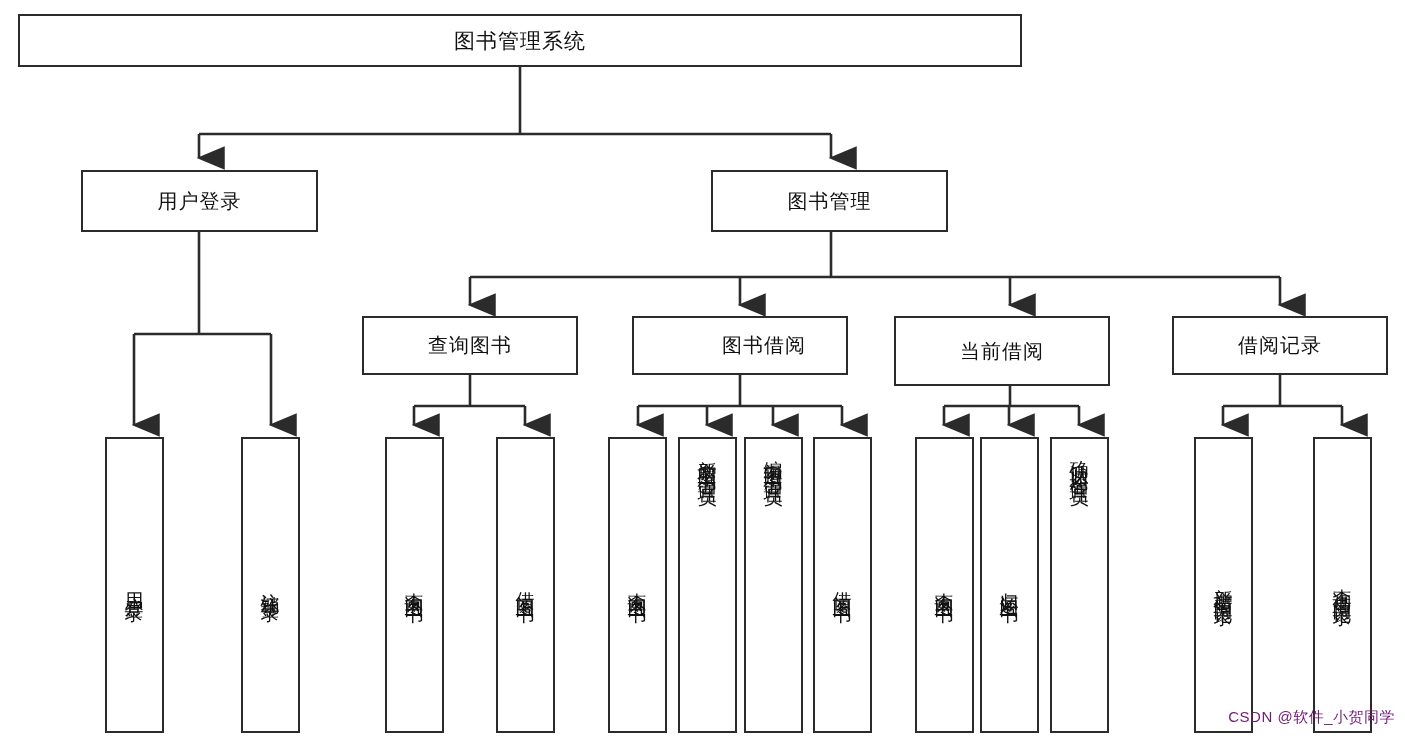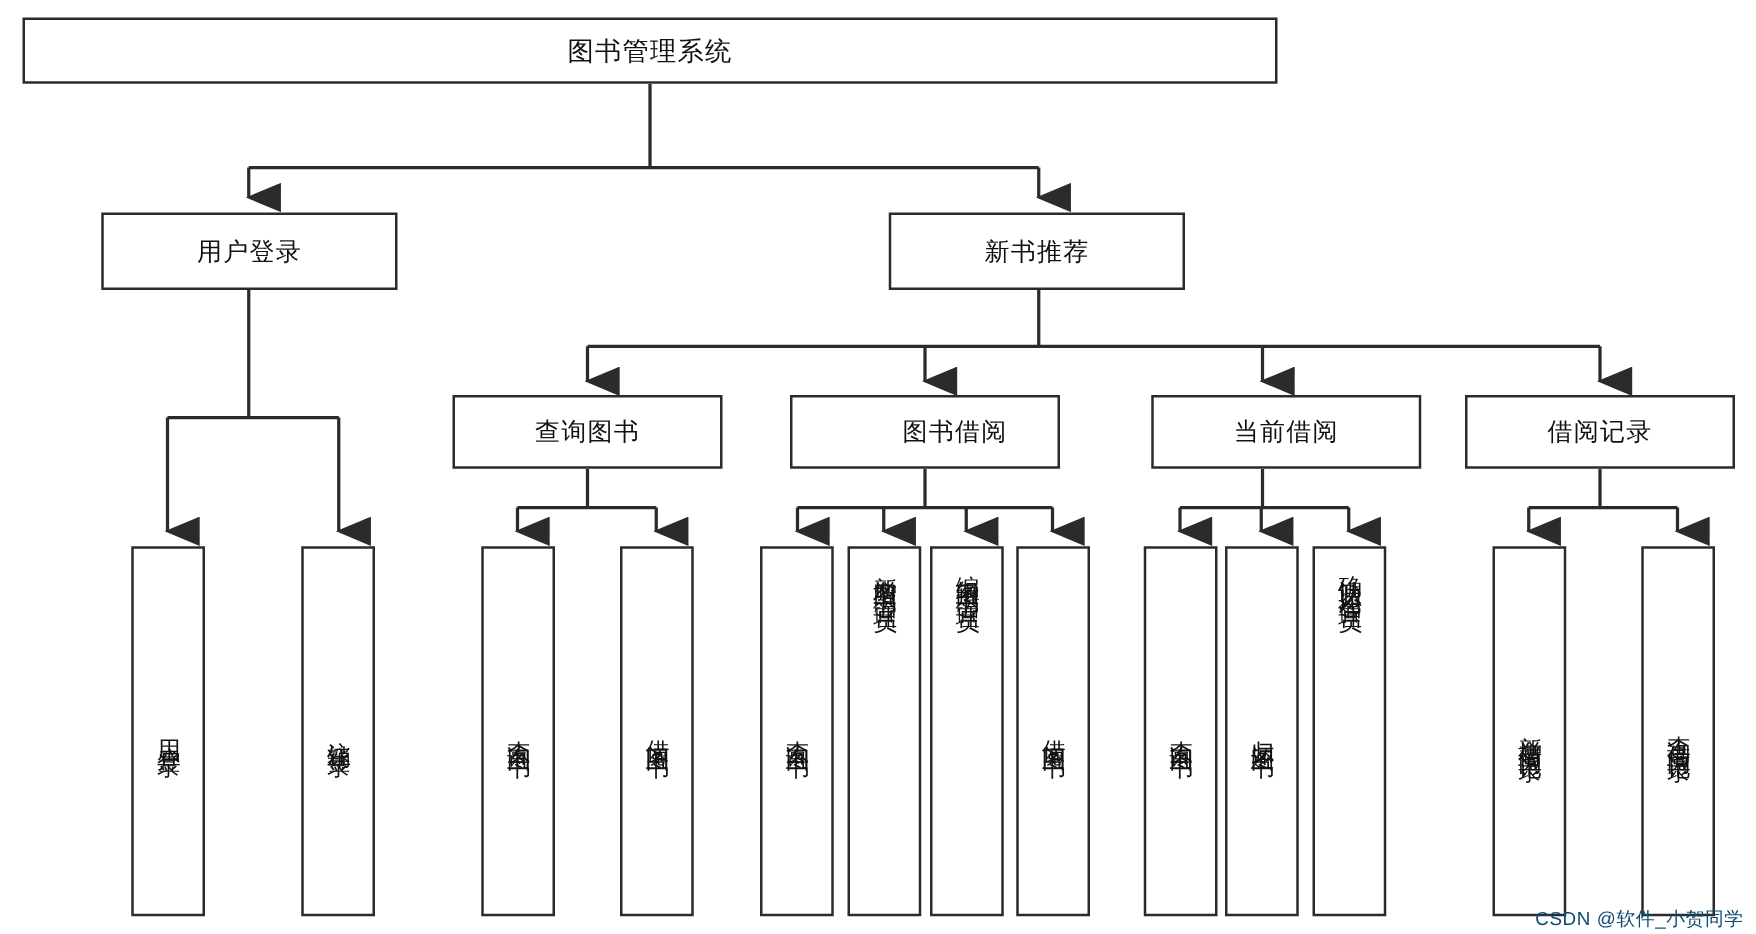--- a/index.html
+++ b/index.html
@@ -48,23 +48,23 @@
   .htext{
     white-space:nowrap;
     letter-spacing:1px;
     display:block;
   }
   .node.leaf{ align-items:center; }
   .node.leaf.tall{ align-items:flex-start; padding-top:6px; }
   #watermark{
     position:absolute;
     right:10px;
-    bottom:2px;
+    bottom:20px;
     font-size:15px;
-    color:#0c4a6e;
+    color:#701a75;
     z-index:3;
     white-space:nowrap;
     letter-spacing:0.5px;
   }
 </style>
 </head>
 <body>
 
 <div id="canvas">
 
@@ -119,30 +119,30 @@
   </svg>
 
   <div class="node root" style="left:18px; top:14px; width:1004px; height:53px;">
     <span class="htext">图书管理系统</span>
   </div>
 
   <div class="node lvl2" style="left:81px; top:170px; width:237px; height:62px;">
     <span class="htext">用户登录</span>
   </div>
   <div class="node lvl2" style="left:711px; top:170px; width:237px; height:62px;">
-    <span class="htext">新书推荐</span>
+    <span class="htext">图书管理</span>
   </div>
 
   <div class="node lvl3" style="left:362px; top:316px; width:216px; height:59px;">
     <span class="htext">查询图书</span>
   </div>
   <div class="node lvl3" style="left:632px; top:316px; width:216px; height:59px;padding-left:48px;">
     <span class="htext">图书借阅</span>
   </div>
-  <div class="node lvl3" style="left:921px; top:316px; width:216px; height:59px;">
+  <div class="node lvl3" style="left:894px; top:316px; width:216px; height:70px;">
     <span class="htext">当前借阅</span>
   </div>
   <div class="node lvl3" style="left:1172px; top:316px; width:216px; height:59px;">
     <span class="htext">借阅记录</span>
   </div>
 
   <div class="node leaf" style="left:105px; top:437px; width:59px; height:296px;">
     <span class="vtext">用户登录</span>
   </div>
   <div class="node leaf" style="left:241px; top:437px; width:59px; height:296px;">

